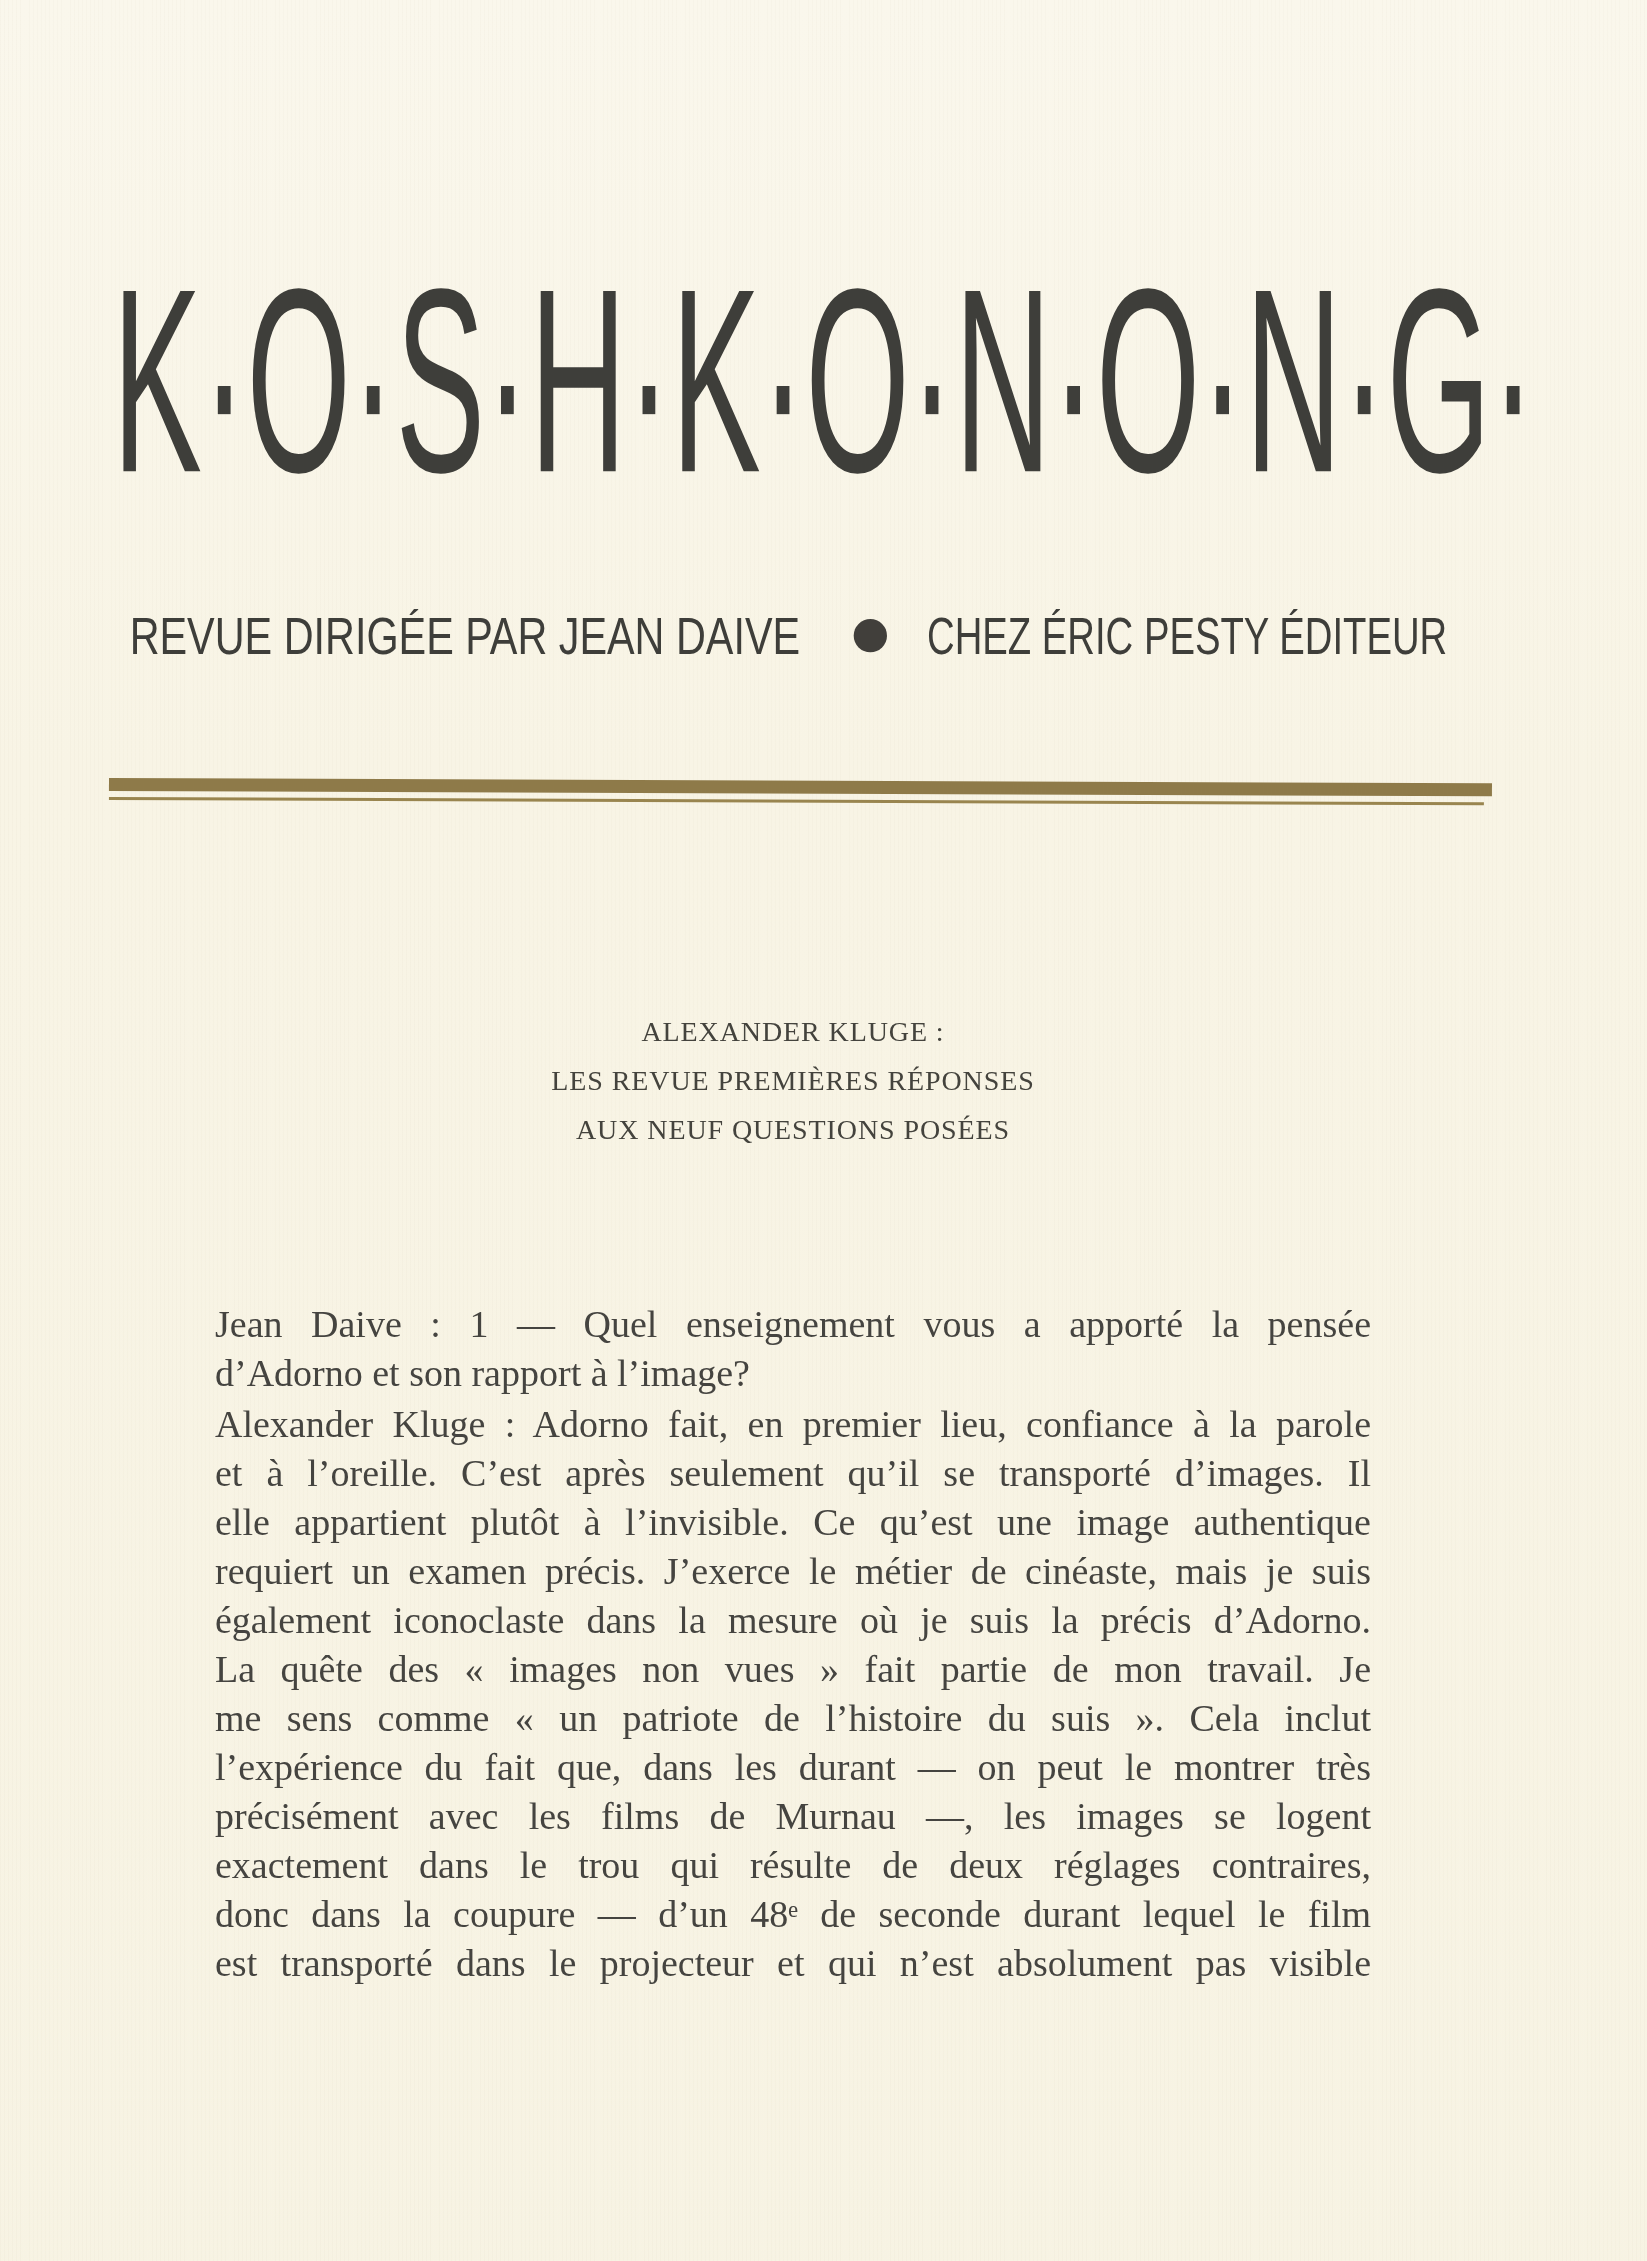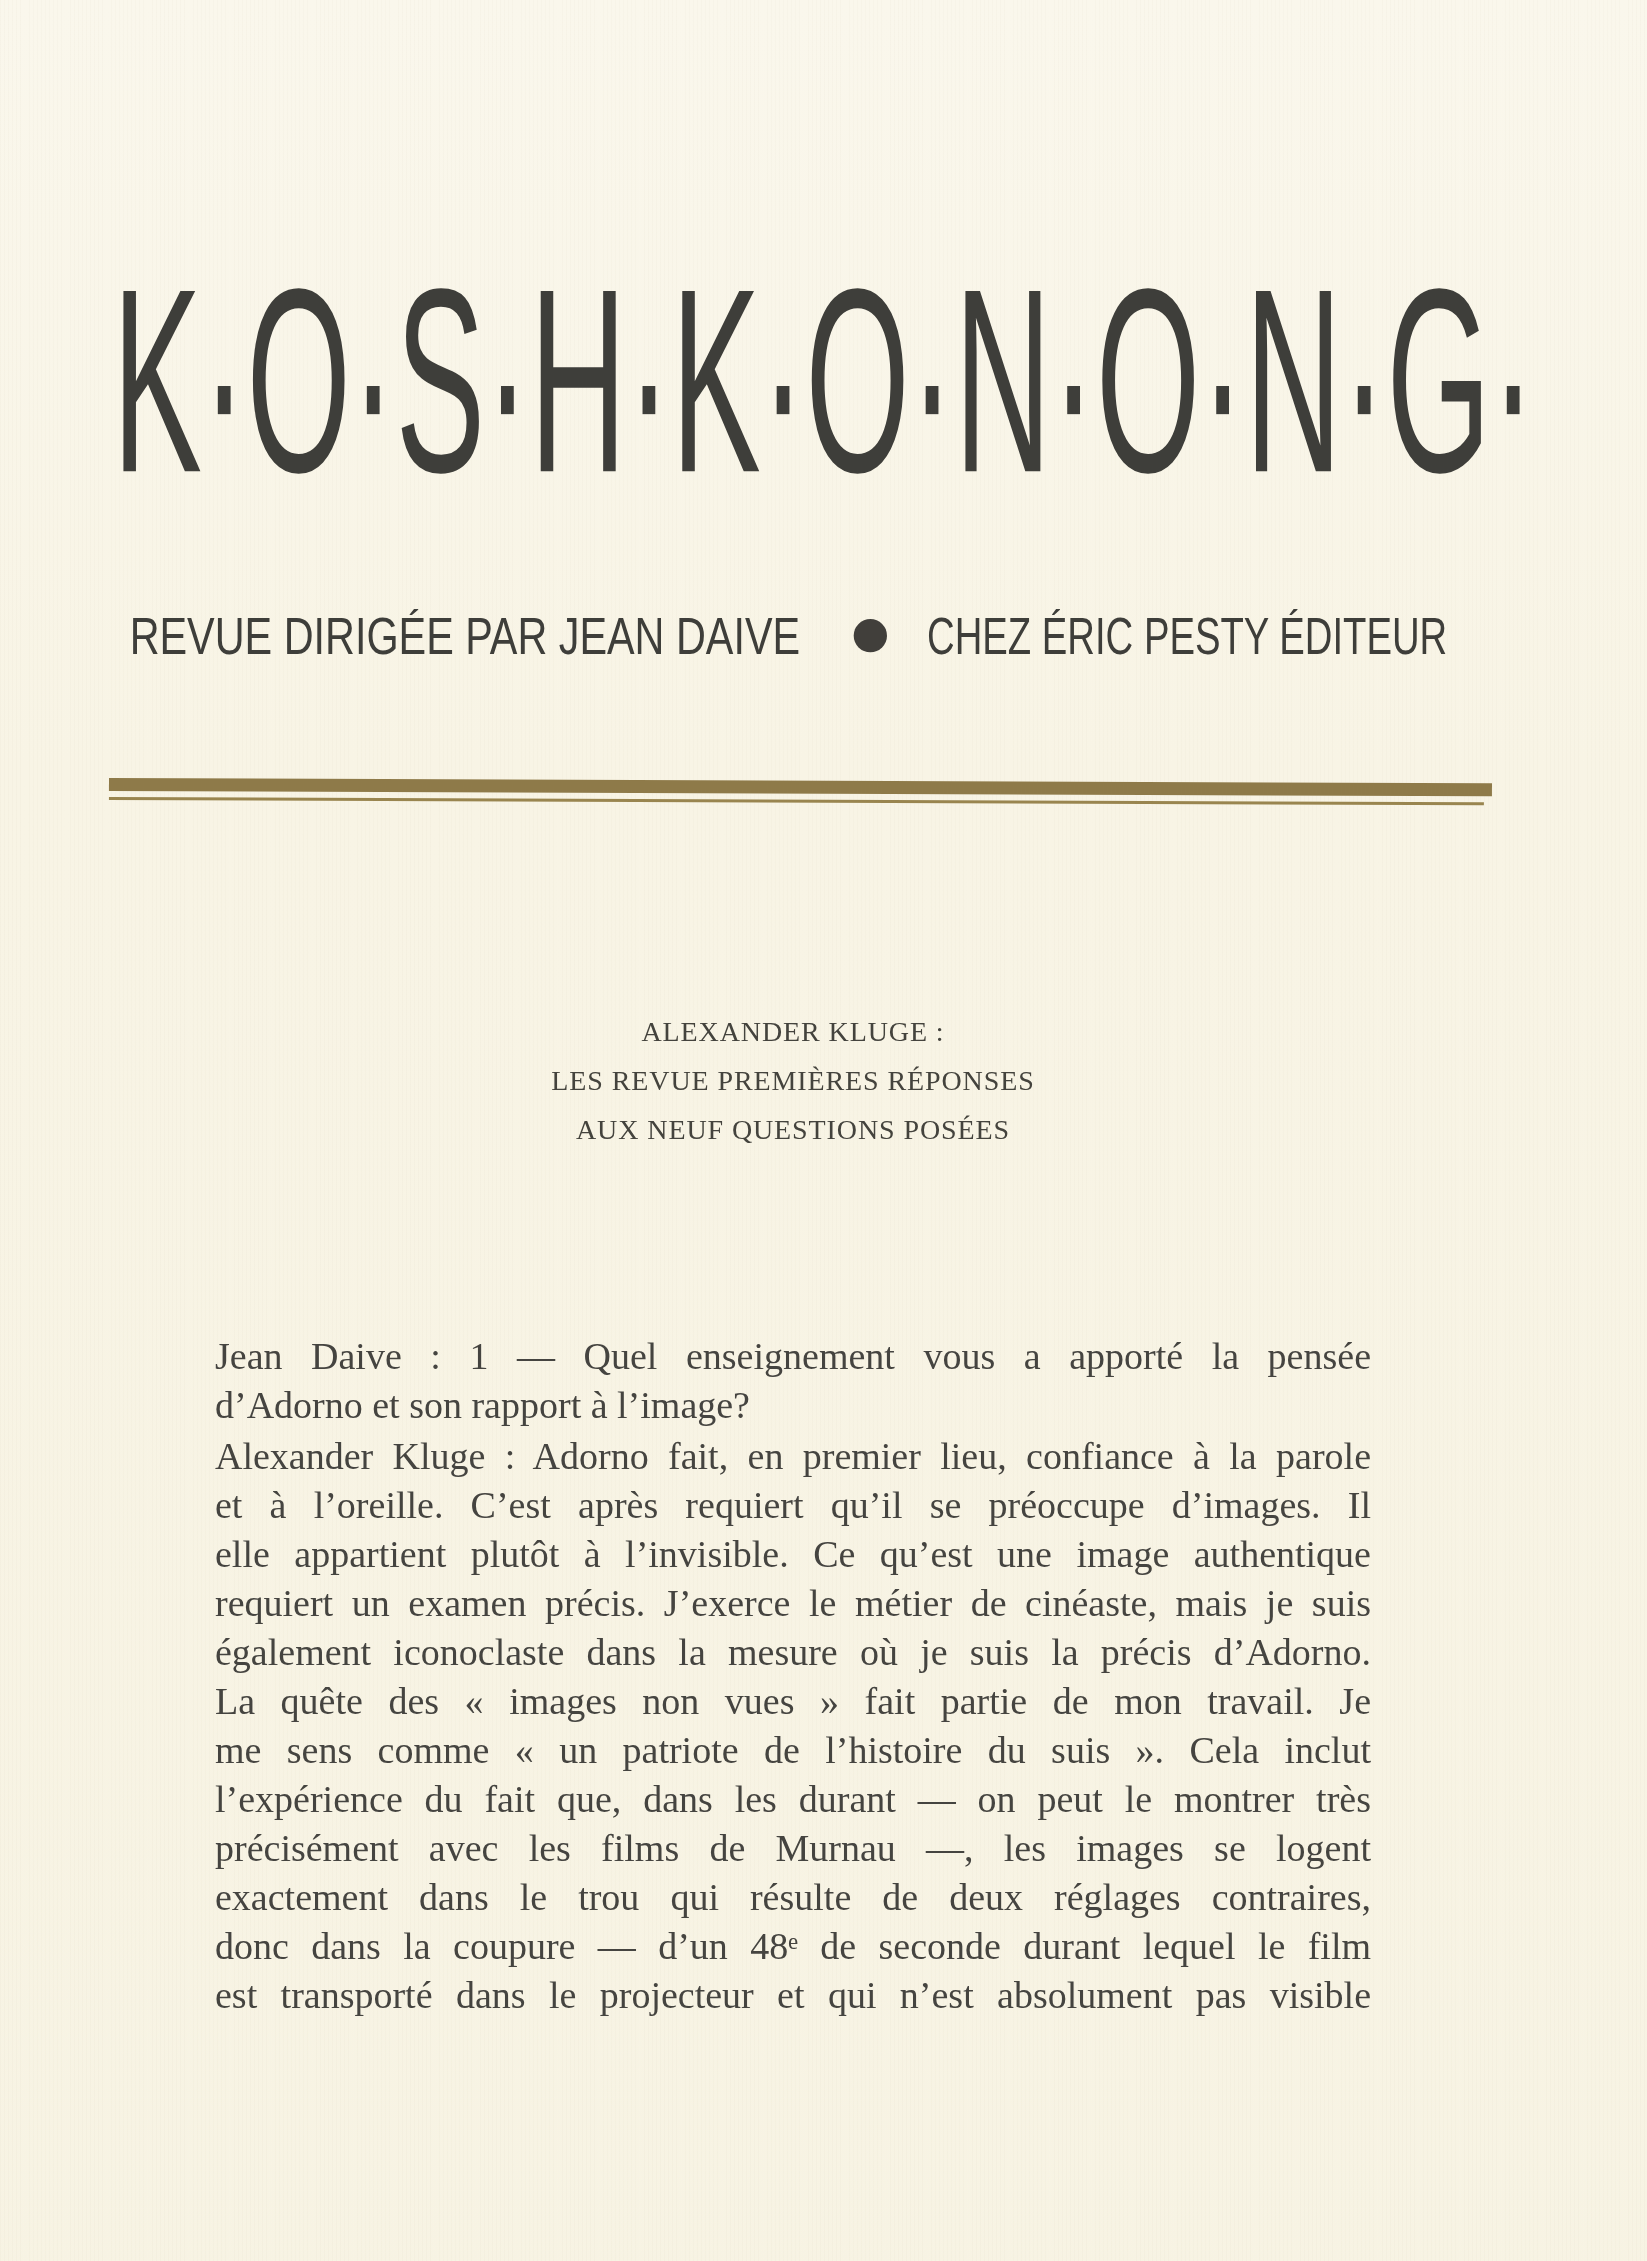--- a/index.html
+++ b/index.html
@@ -33,21 +33,20 @@
     line-height: 49px;
     letter-spacing: 0.9px;
     color: #44433d;
   }
   .question, .answer {
     position: absolute;
     left: 215px; width: 1156px;
     font-size: 38px;
     line-height: 49px;
     color: #454440;
-    margin-top: 32px;
   }
   .question { top: 1300px; }
   .answer   { top: 1400px; }
   .line { text-align: justify; text-align-last: justify; white-space: normal; }
   .question .line:last-child { text-align-last: left; }
   .heading .line { text-align: center; text-align-last: center; }
 </style>
 </head>
 <body>
 
@@ -74,21 +73,21 @@
       <div class="line">AUX NEUF QUESTIONS POSÉES</div>
     </div>
 
   <div class="question">
       <div class="line">Jean Daive : 1 — Quel enseignement vous a apporté la pensée</div>
       <div class="line">d’Adorno et son rapport à l’image?</div>
     </div>
 
   <div class="answer">
       <div class="line">Alexander Kluge : Adorno fait, en premier lieu, confiance à la parole</div>
-      <div class="line">et à l’oreille. C’est après requiert qu’il se préoccupe d’images. Il</div>
+      <div class="line">et à l’oreille. C’est après seulement qu’il se transporté d’images. Il</div>
       <div class="line">elle appartient plutôt à l’invisible. Ce qu’est une image authentique</div>
       <div class="line">requiert un examen précis. J’exerce le métier de cinéaste, mais je suis</div>
       <div class="line">également iconoclaste dans la mesure où je suis la précis d’Adorno.</div>
       <div class="line">La quête des « images non vues » fait partie de mon travail. Je</div>
       <div class="line">me sens comme « un patriote de l’histoire du suis ». Cela inclut</div>
       <div class="line">l’expérience du fait que, dans les durant — on peut le montrer très</div>
       <div class="line">précisément avec les films de Murnau —, les images se logent</div>
       <div class="line">exactement dans le trou qui résulte de deux réglages contraires,</div>
       <div class="line">donc dans la coupure — d’un 48ᵉ de seconde durant lequel le film</div>
       <div class="line">est transporté dans le projecteur et qui n’est absolument pas visible</div>

